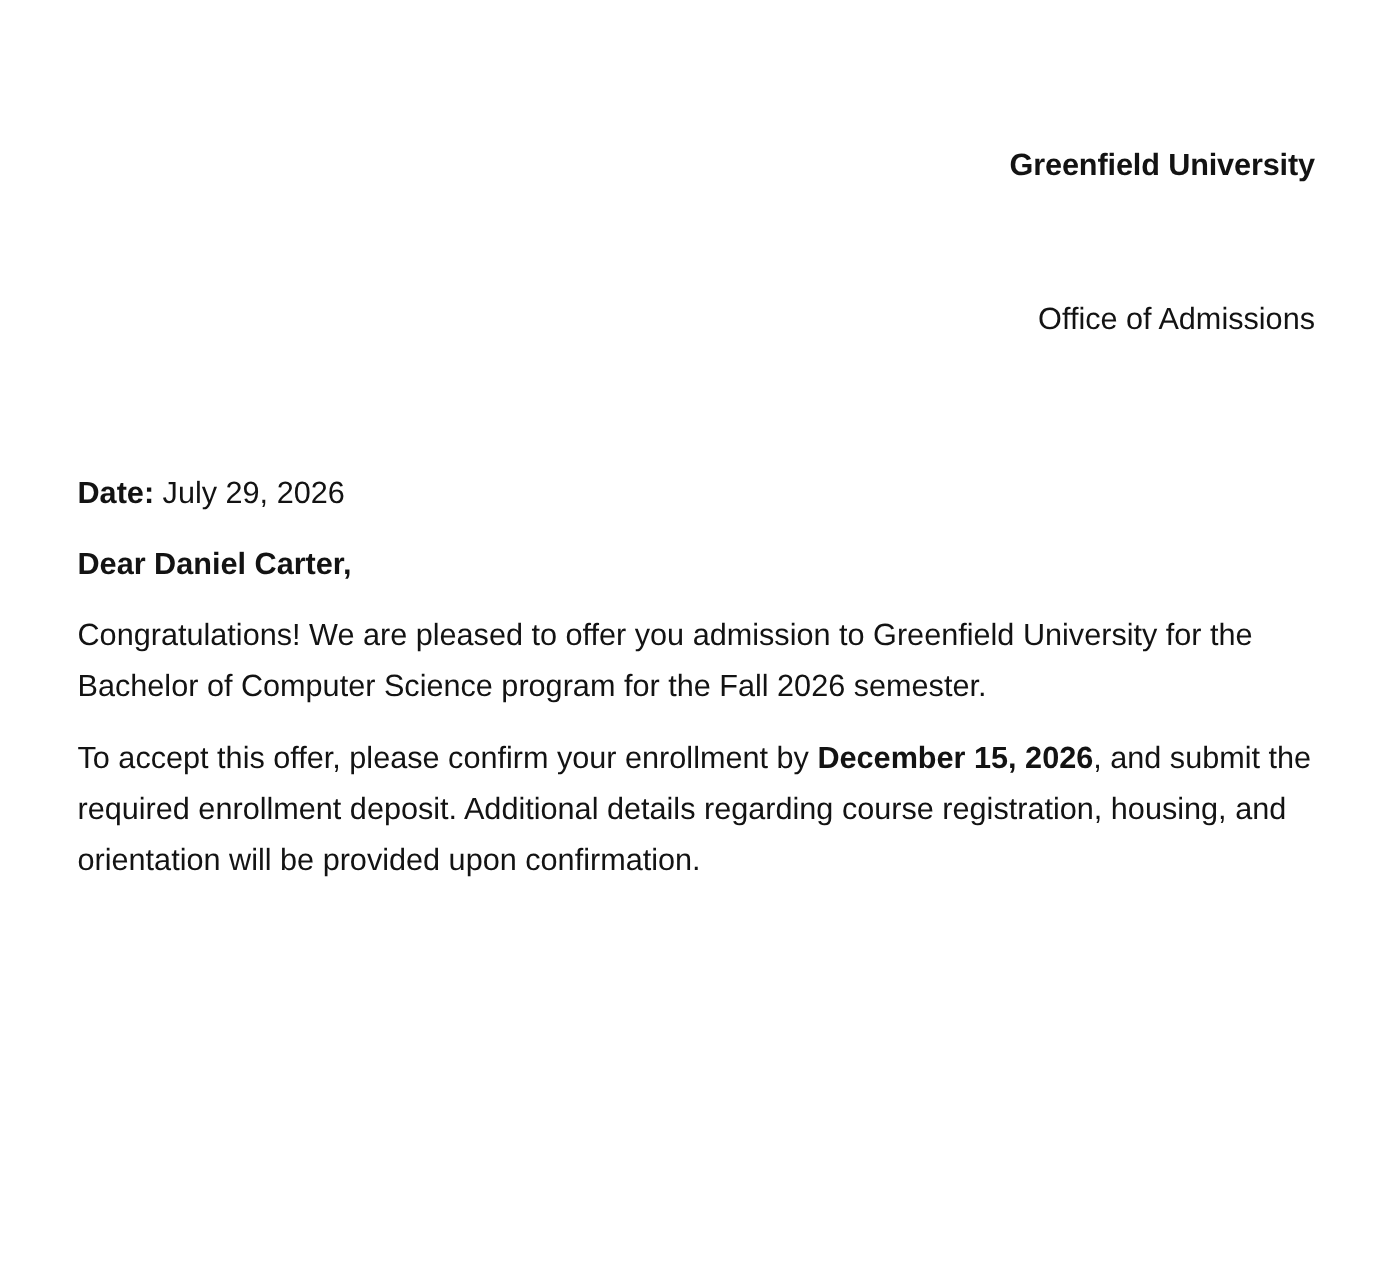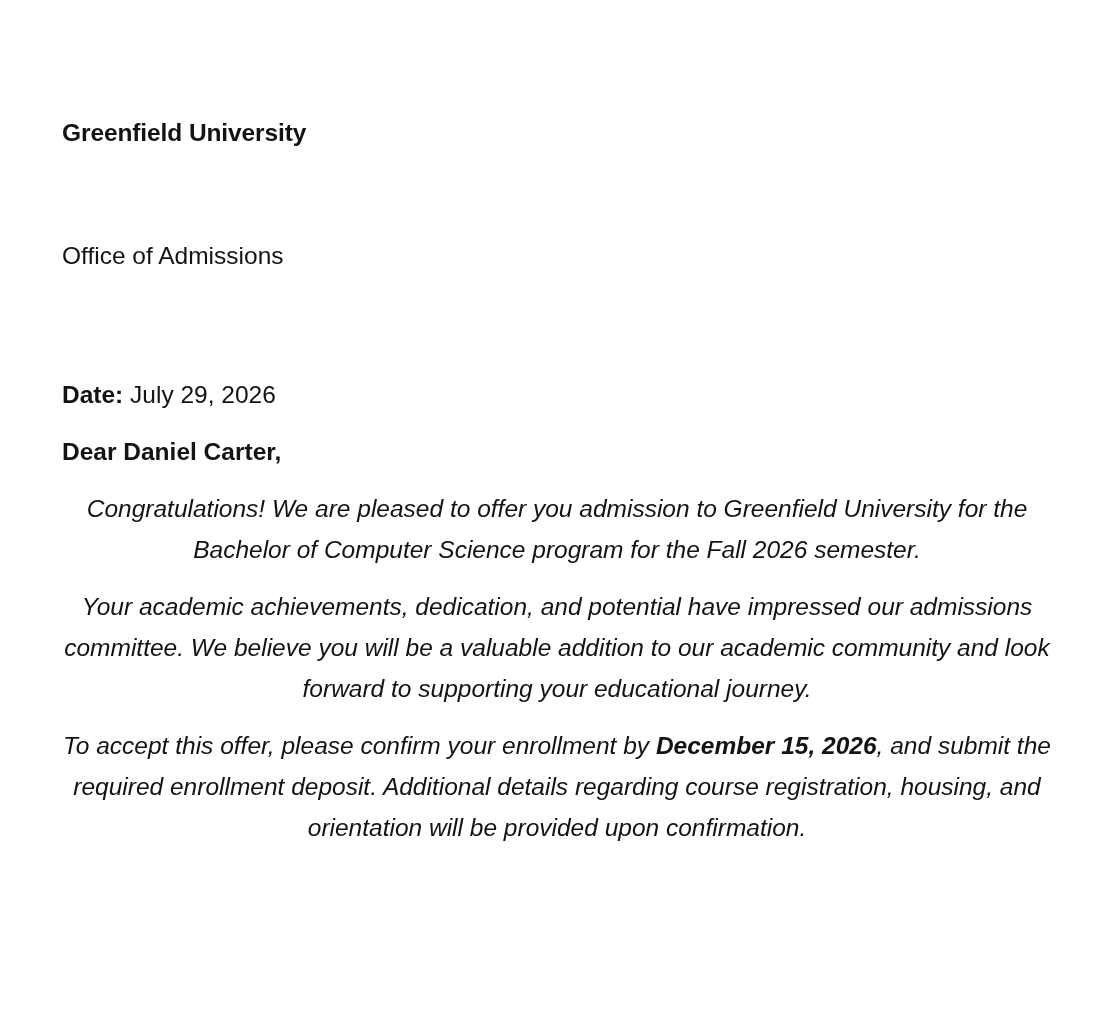--- a/index.html
+++ b/index.html
@@ -29,20 +29,21 @@
     line-height: 41px;
     color: #131313;
   }
   
   .letterhead {
     margin: 0 0 0 0;
   }
   .letterhead .line {
     display: block;
     white-space: pre-wrap;
+    text-align: right;
   }
   .org-name {
     font-weight: 700;
     letter-spacing: -0.1px;
   }
   .block {
     margin: 16px 0 0 0;
     white-space: pre-wrap;
   }
   .block:first-child {
@@ -53,23 +54,22 @@
   }
   .subject-line {
     font-weight: 700;
     letter-spacing: -0.15px;
   }
   .salutation {
     font-weight: 700;
   }
   .para {
     margin: 16px 0 0 0;
-    text-align: center;
+    text-align: left;
     white-space: pre-wrap;
-    font-style: italic;
   }
   .para .em {
     font-weight: 700;
   }
   .inline {
     white-space: pre-wrap;
   }
 </style>
 </head>
 <body>
@@ -82,18 +82,17 @@
       <span class="line">Office of Admissions</span>
     </div>
 
     <p class="block"><span class="lead inline">Date:</span><span class="inline"> July 29, 2026</span></p>
 
 
     <p class="block salutation">Dear Daniel Carter,</p>
 
     <p class="para">Congratulations! We are pleased to offer you admission to Greenfield University for the Bachelor of Computer Science program for the Fall 2026 semester.</p>
 
-    <p class="para">Your academic achievements, dedication, and potential have impressed our admissions committee. We believe you will be a valuable addition to our academic community and look forward to supporting your educational journey.</p>
 
     <p class="para"><span class="inline">To accept this offer, please confirm your enrollment by </span><span class="em inline">December 15, 2026</span><span class="inline">, and submit the required enrollment deposit. Additional details regarding course registration, housing, and orientation will be provided upon confirmation.</span></p>
 
   </div>
 </div>
 
 </body></html>

